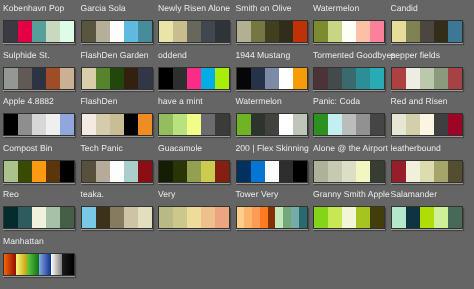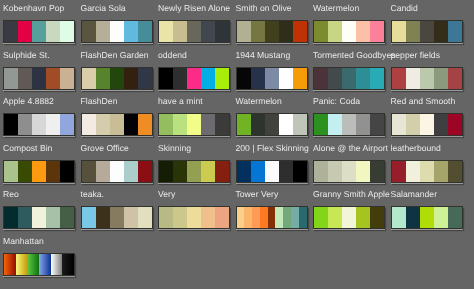--- a/index.html
+++ b/index.html
@@ -191,51 +191,51 @@
       <div class="palette-name">Panic: Coda</div>
       <div class="swatches">
         <div class="swatch" style="background: rgb(44, 145, 30);"></div>
         <div class="swatch" style="background: rgb(195, 239, 241);"></div>
         <div class="swatch" style="background: rgb(187, 189, 186);"></div>
         <div class="swatch" style="background: rgb(145, 145, 145);"></div>
         <div class="swatch" style="background: rgb(69, 69, 69);"></div>
       </div>
     </div>
     <div class="palette" style="left: 390.5px; top: 97px;">
-      <div class="palette-name">Red and Smooth</div>
+      <div class="palette-name">Red and Risen</div>
       <div class="swatches">
         <div class="swatch" style="background: rgb(231, 230, 212);"></div>
         <div class="swatch" style="background: rgb(212, 207, 171);"></div>
         <div class="swatch" style="background: rgb(252, 245, 228);"></div>
         <div class="swatch" style="background: rgb(63, 63, 65);"></div>
         <div class="swatch" style="background: rgb(156, 5, 37);"></div>
       </div>
     </div>
     <div class="palette" style="left: 3px; top: 143.5px;">
       <div class="palette-name">Compost Bin</div>
       <div class="swatches">
         <div class="swatch" style="background: rgb(170, 195, 140);"></div>
         <div class="swatch" style="background: rgb(57, 75, 3);"></div>
         <div class="swatch" style="background: rgb(253, 154, 18);"></div>
         <div class="swatch" style="background: rgb(92, 53, 10);"></div>
         <div class="swatch" style="background: rgb(0, 0, 0);"></div>
       </div>
     </div>
     <div class="palette" style="left: 80.5px; top: 143.5px;">
-      <div class="palette-name">Grove Office</div>
+      <div class="palette-name">Tech Panic</div>
       <div class="swatches">
         <div class="swatch" style="background: rgb(86, 80, 60);"></div>
         <div class="swatch" style="background: rgb(182, 171, 154);"></div>
         <div class="swatch" style="background: rgb(252, 254, 254);"></div>
         <div class="swatch" style="background: rgb(171, 205, 204);"></div>
         <div class="swatch" style="background: rgb(139, 14, 21);"></div>
       </div>
     </div>
     <div class="palette" style="left: 158px; top: 143.5px;">
-      <div class="palette-name">Skinning</div>
+      <div class="palette-name">Guacamole</div>
       <div class="swatches">
         <div class="swatch" style="background: rgb(21, 30, 5);"></div>
         <div class="swatch" style="background: rgb(41, 53, 7);"></div>
         <div class="swatch" style="background: rgb(147, 159, 81);"></div>
         <div class="swatch" style="background: rgb(203, 203, 79);"></div>
         <div class="swatch" style="background: rgb(133, 31, 16);"></div>
       </div>
     </div>
     <div class="palette" style="left: 235.5px; top: 143.5px;">
       <div class="palette-name">200 | Flex Skinning</div>

